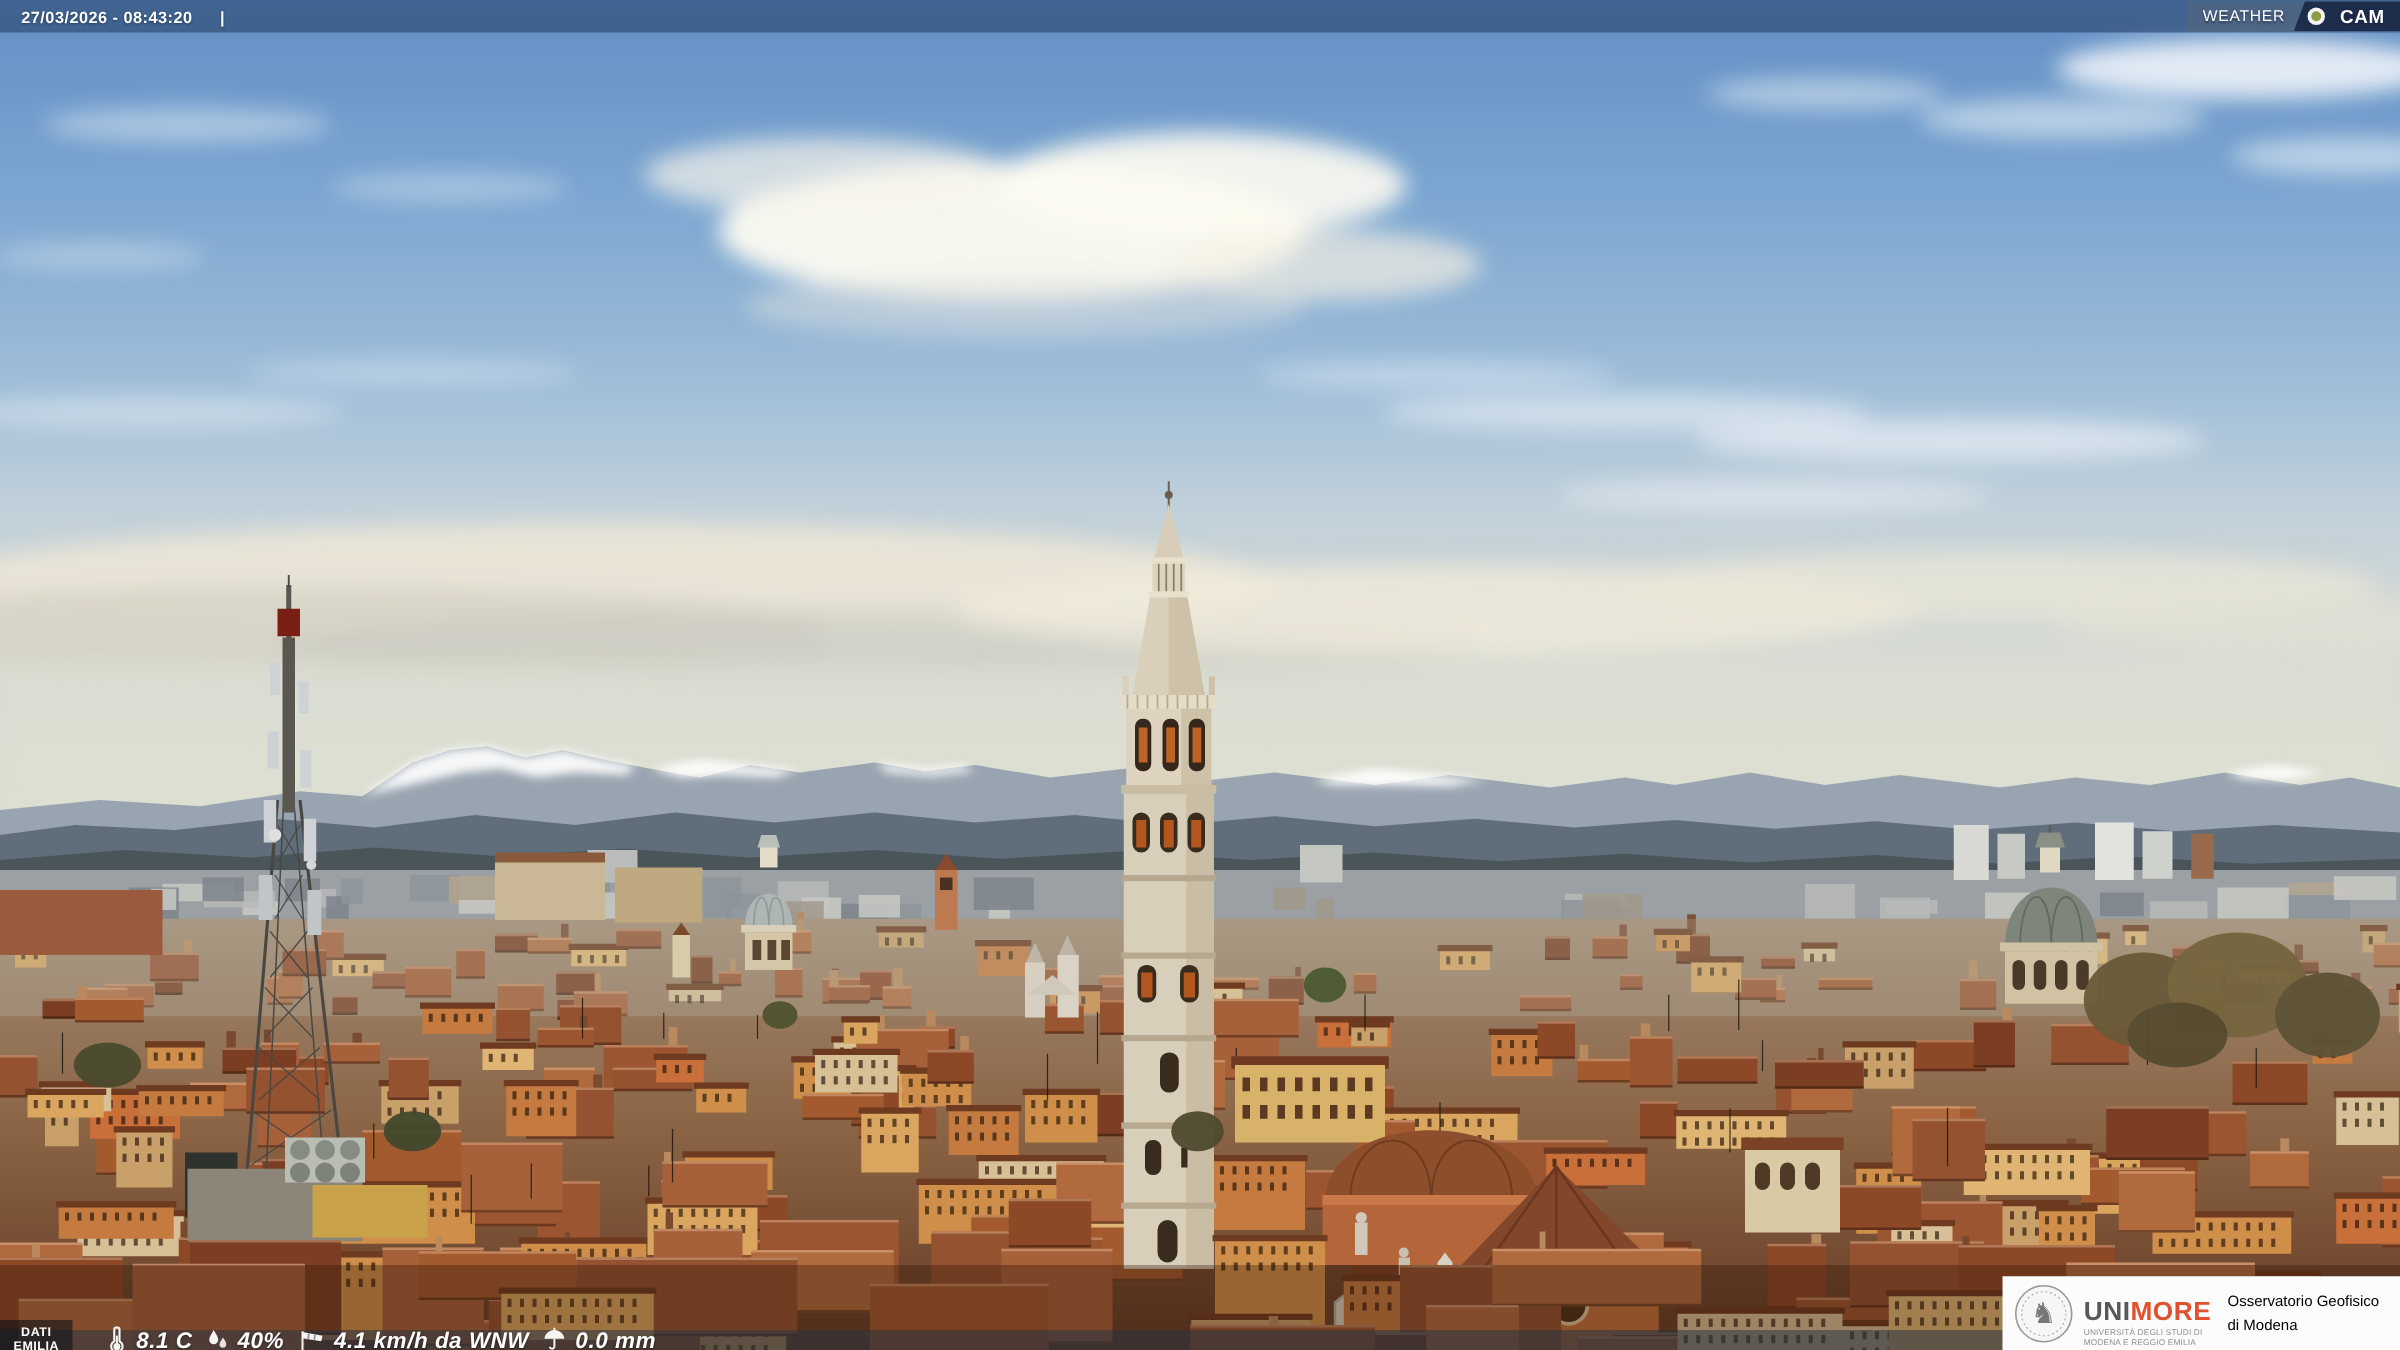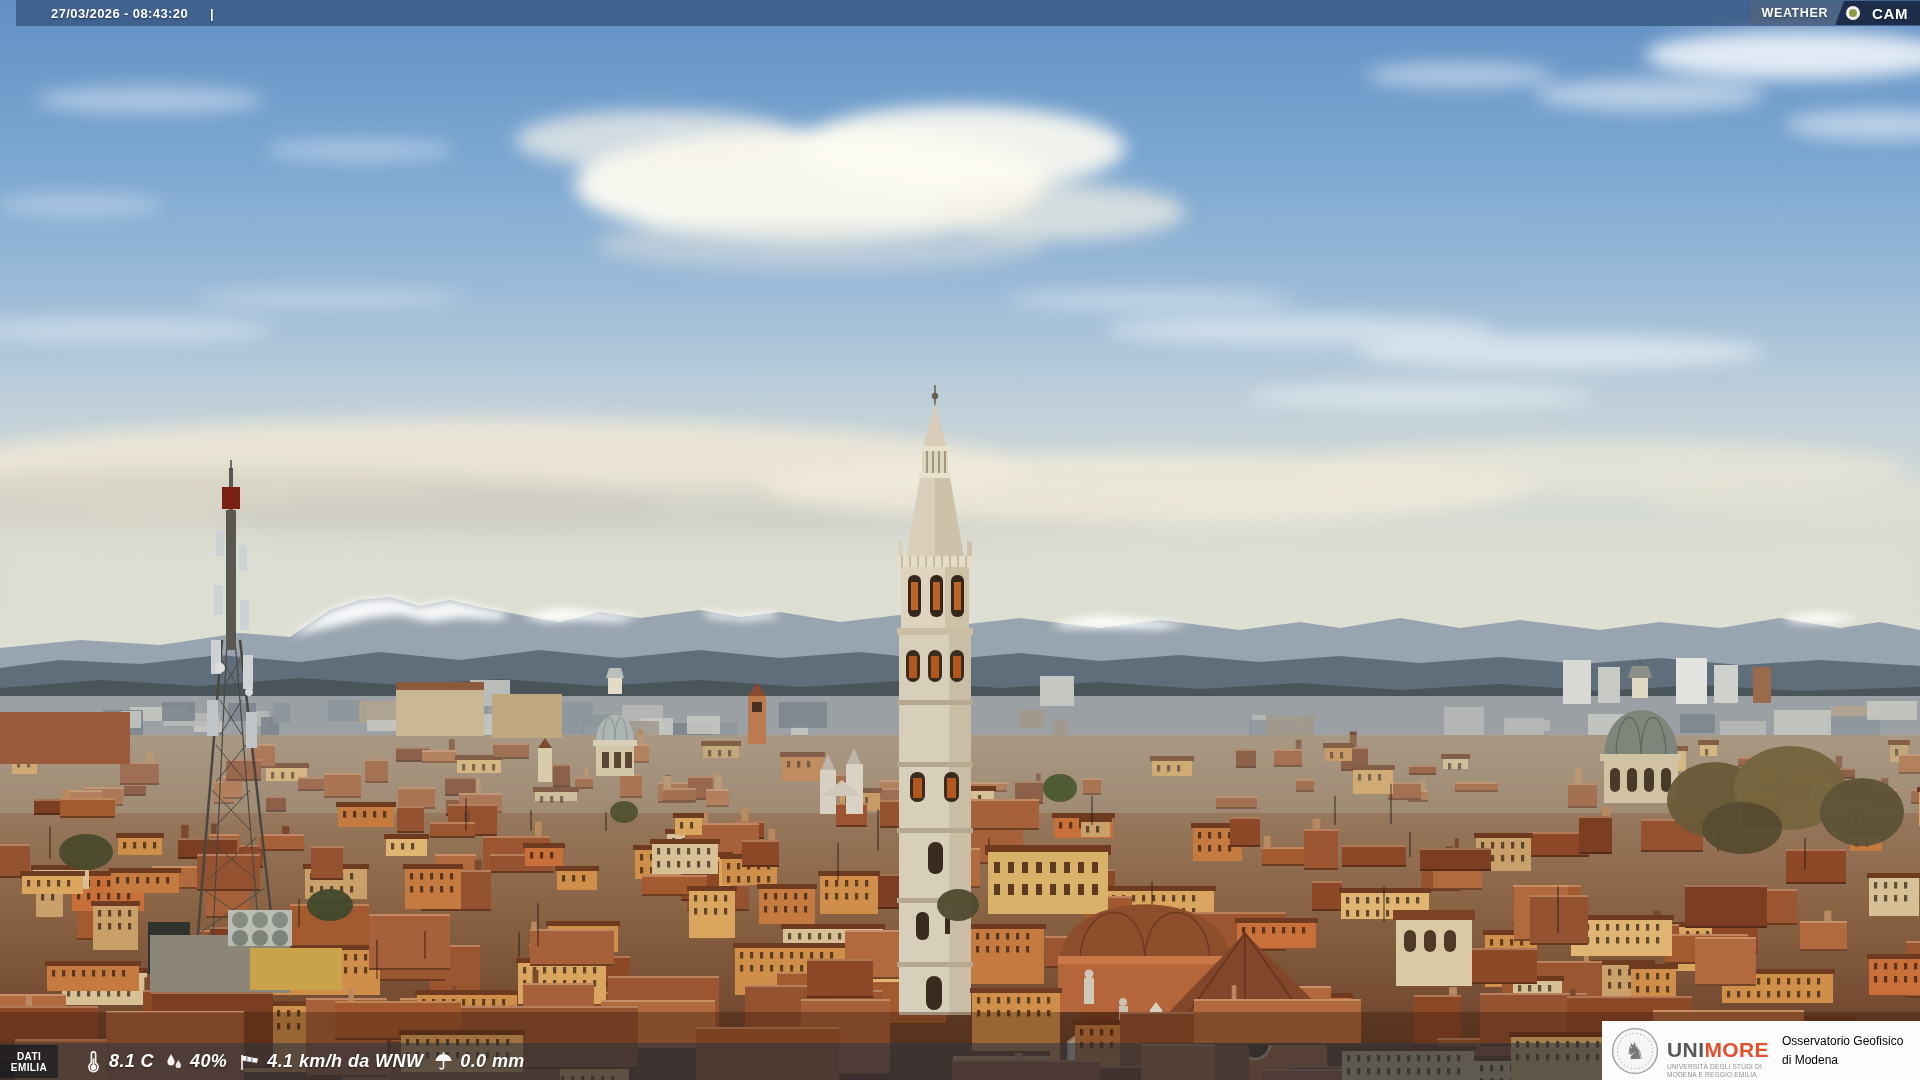--- a/index.html
+++ b/index.html
@@ -5,44 +5,44 @@
   html,body{margin:0;padding:0;}
   body{
     width:1920px;height:1080px;position:relative;overflow:hidden;
     background:#7aa2cd;font-family:"Liberation Sans",sans-serif;
     -webkit-font-smoothing:antialiased;
   }
   #scene{position:absolute;inset:0;display:block;}
 
   
   .topbar{
-    position:absolute;top:0;left:16px;right:0;height:26px;
+    position:absolute;top:0;left:0;right:0;height:26px;
     background:linear-gradient(180deg,rgba(50,80,122,.68),rgba(36,62,100,.58));
     display:flex;align-items:center;color:#fff;
     font-size:13px;font-weight:bold;letter-spacing:.4px;
     text-shadow:0 1px 2px rgba(0,20,45,.55);
-    padding-left:35px;box-sizing:border-box;z-index:20;
+    padding-left:17px;box-sizing:border-box;z-index:20;
   }
   .topbar .sep{margin:0 22px;opacity:.95;font-weight:bold;}
   .wcam{
     position:absolute;right:0;top:1px;height:24px;display:flex;align-items:center;
     background:rgba(95,102,112,.38);padding-left:12px;cursor:pointer;
   }
-  .wcam-word{font-size:12.5px;font-weight:bold;letter-spacing:.6px;margin-right:7px;}
+  .wcam-word{font-size:12.5px;font-weight:normal;letter-spacing:.6px;margin-right:7px;}
   .cambox{
     display:flex;align-items:center;gap:12px;background:#1e2d4a;height:24px;
     padding:0 12px 0 11px;clip-path:polygon(9px 0,100% 0,100% 100%,0 100%);
   }
   .camdot{width:14px;height:14px;border-radius:50%;background:#8e9b45;
     border:3px solid #f2f4f6;box-sizing:border-box;}
   .cam-word{font-size:15px;font-weight:bold;letter-spacing:.6px;}
 
   
   .botbar{
-    position:absolute;left:0;right:0;bottom:0;height:37px;
+    position:absolute;left:0;right:0;bottom:0;height:16px;
     background:rgba(42,52,66,.55);display:flex;align-items:center;
     color:#fff;z-index:20;
   }
   .datibox{
     width:58px;height:33px;background:rgba(16,20,26,.62);
     display:flex;flex-direction:column;align-items:center;justify-content:center;
     font-size:10px;font-weight:bold;line-height:11px;letter-spacing:.4px;flex:none;
   }
   .readings{display:flex;align-items:flex-start;gap:10px;margin-left:25px;
     font-size:18px;font-weight:bold;letter-spacing:.4px;

